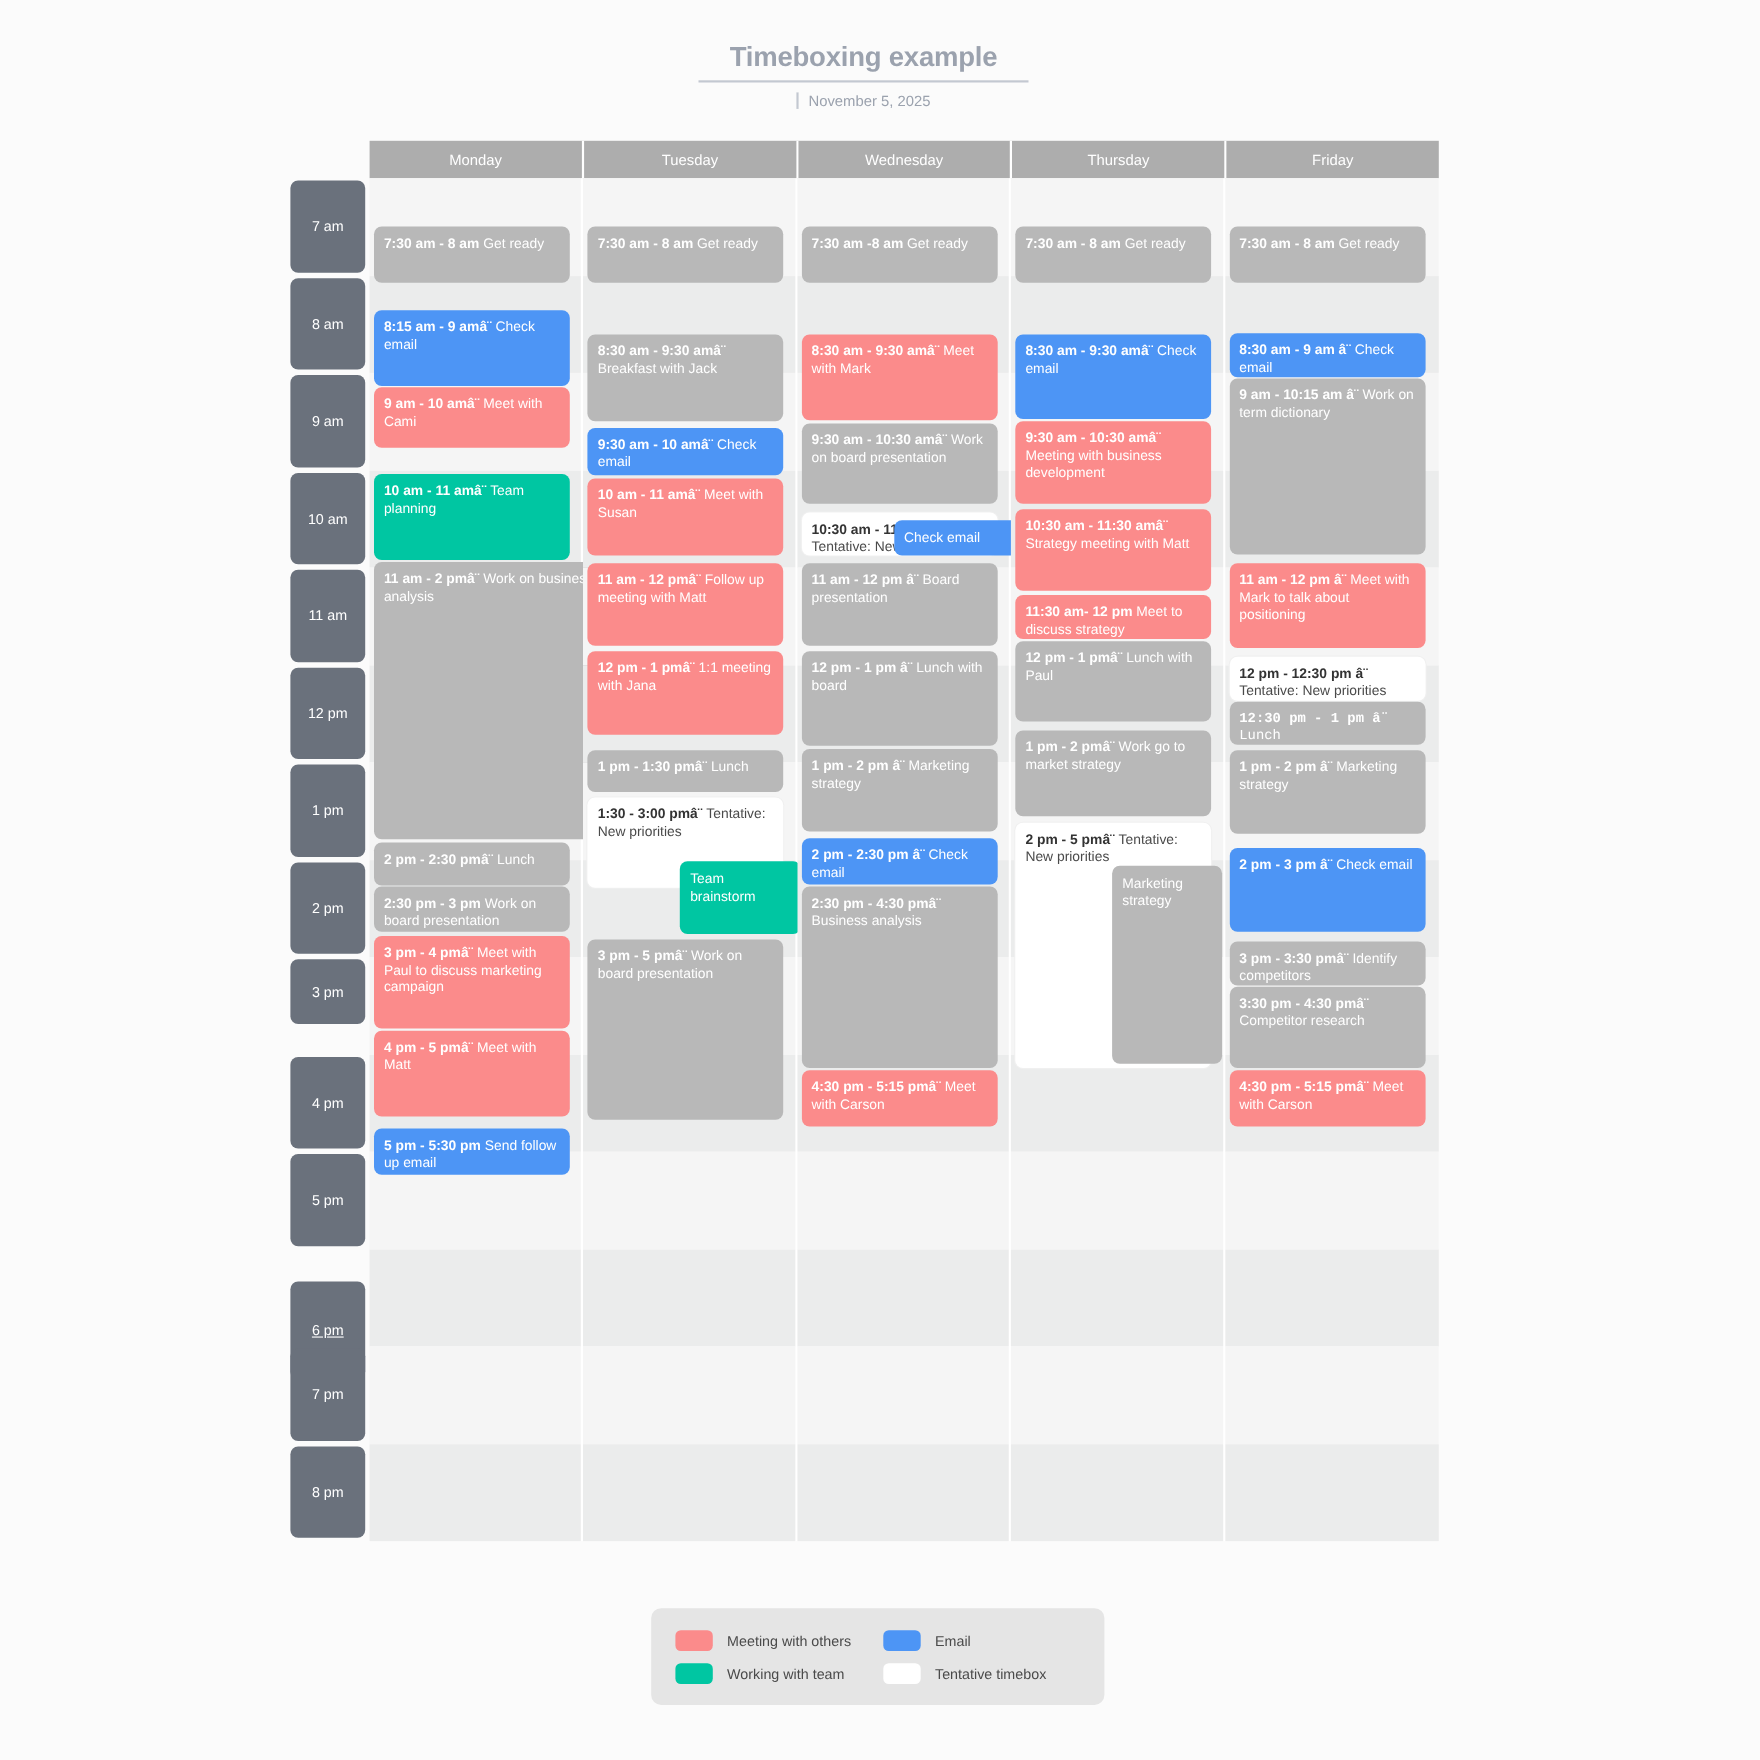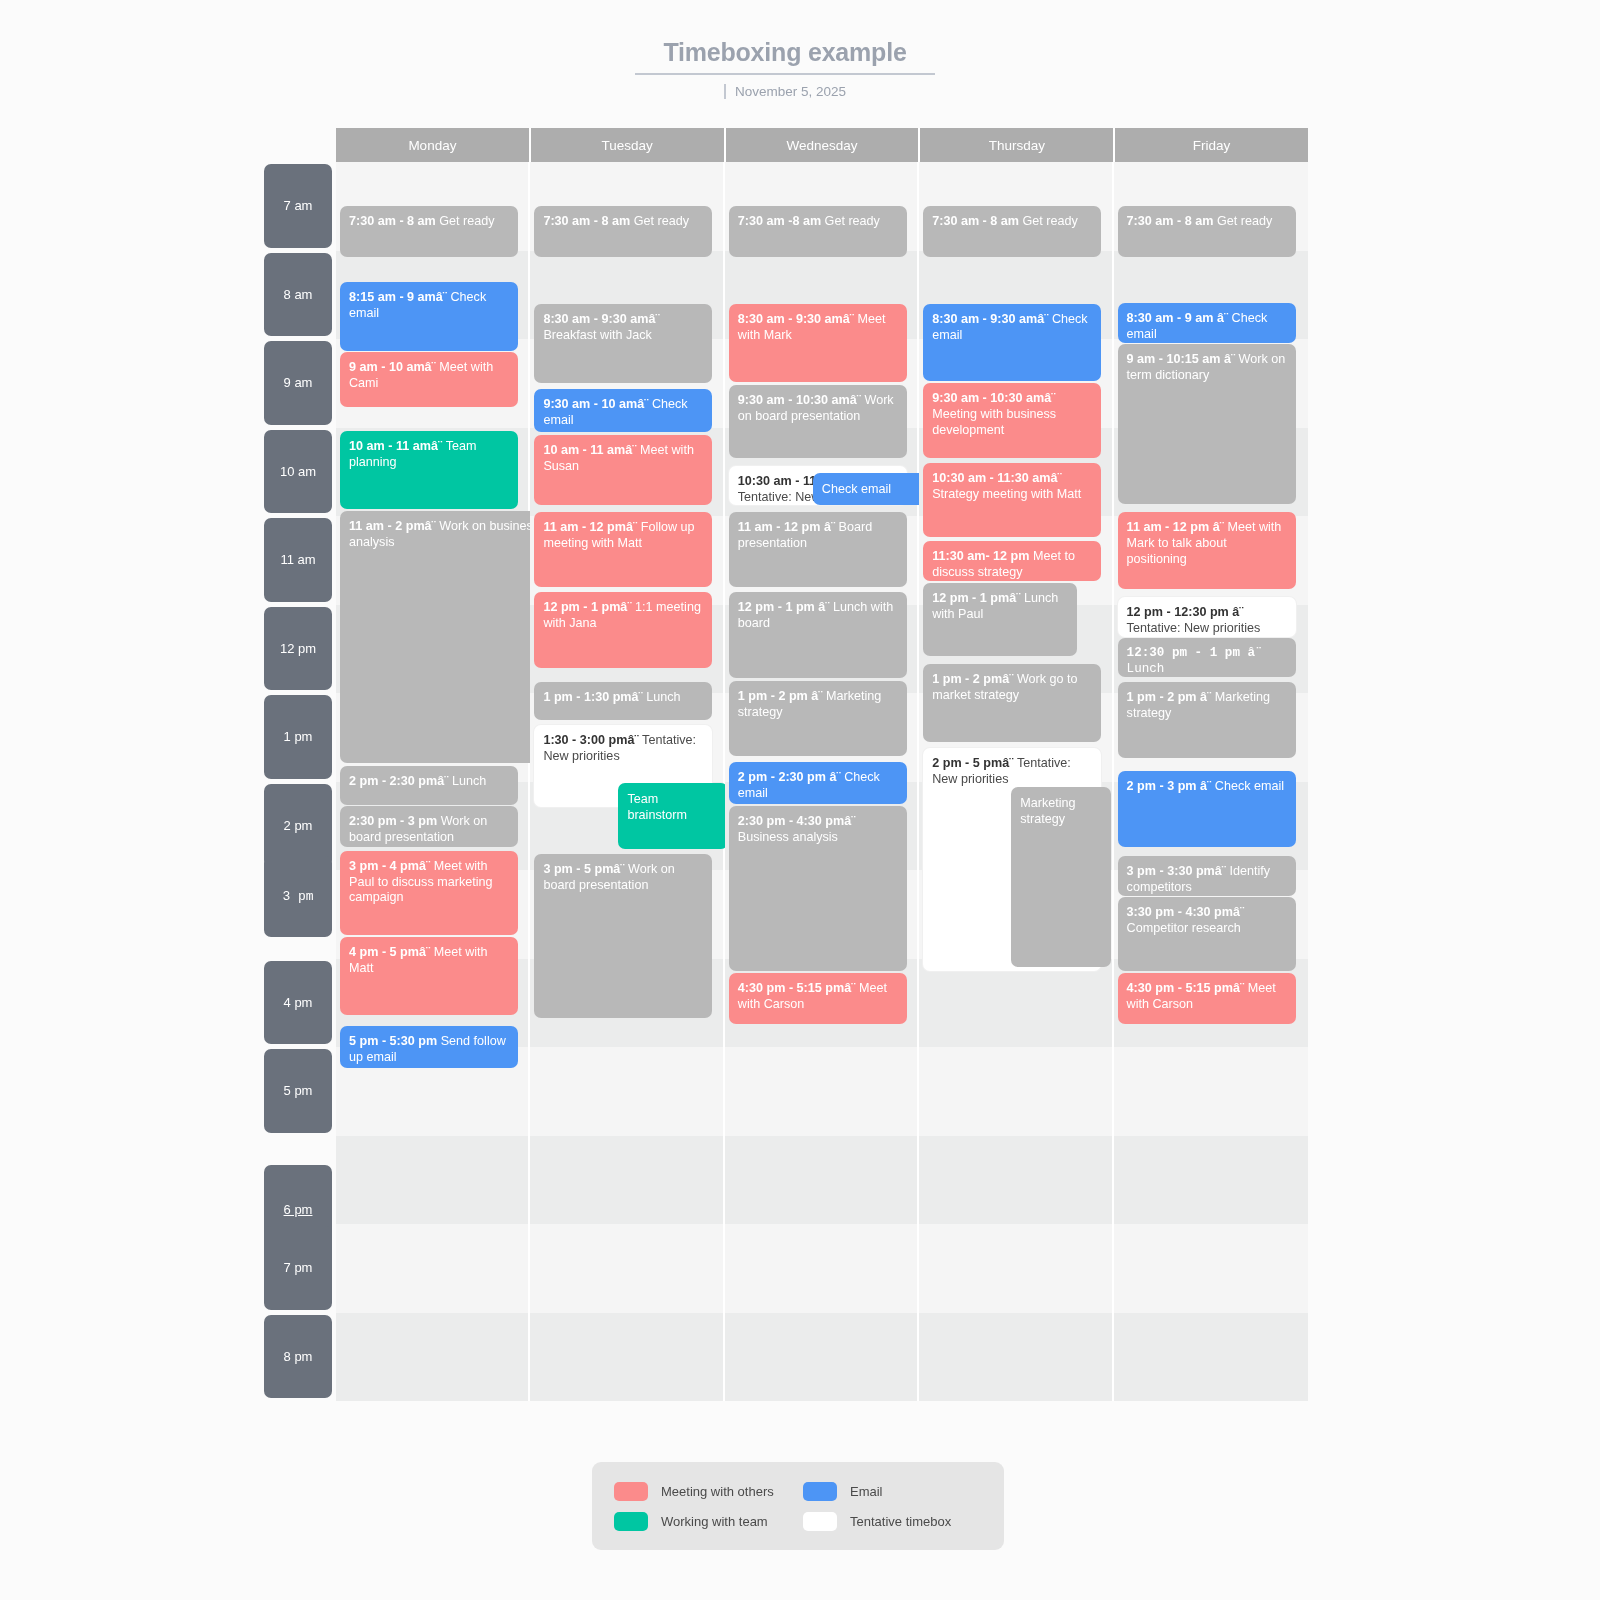--- a/index.html
+++ b/index.html
@@ -229,21 +229,21 @@
     <div class="grid-body">
       <div class="time-gutter" id="time-gutter">
           <div class="time-cell" style="top: 2px; height: 83.5px;">7 am</div>
           <div class="time-cell" style="top: 90.5px; height: 83.5px;">8 am</div>
           <div class="time-cell" style="top: 179px; height: 83.5px;">9 am</div>
           <div class="time-cell" style="top: 267.5px; height: 83.5px;">10 am</div>
           <div class="time-cell" style="top: 356px; height: 83.5px;">11 am</div>
           <div class="time-cell" style="top: 444.5px; height: 83.5px;">12 pm</div>
           <div class="time-cell" style="top: 533px; height: 83.5px;">1 pm</div>
           <div class="time-cell" style="top: 621.5px; height: 83.5px;">2 pm</div>
-          <div class="time-cell" style="top: 694px; height: 81px; font-family: Liberation Mono, monospace;">3 pm</div>
+          <div class="time-cell" style="top: 710px; height: 59px;">3 pm</div>
           <div class="time-cell" style="top: 798.5px; height: 83.5px;">4 pm</div>
           <div class="time-cell" style="top: 887px; height: 83.5px;">5 pm</div>
           <div class="time-cell" style="top: 1003px; height: 89px; text-decoration: underline;">6 pm</div>
           <div class="time-cell" style="top: 1064px; height: 83.5px;">7 pm</div>
           <div class="time-cell" style="top: 1152.5px; height: 83.5px;">8 pm</div>
         </div>
       <div class="columns" id="day-columns">
           <div class="day-col" style="left: 0px; width: 194.4px;">
             <div class="hour-band light" style="top: 0px; height: 88.5px;"></div>
             <div class="hour-band dark" style="top: 88.5px; height: 88.5px;"></div>
@@ -340,21 +340,21 @@
             <div class="hour-band dark" style="top: 796.5px; height: 88.5px;"></div>
             <div class="hour-band light" style="top: 885px; height: 88.5px;"></div>
             <div class="hour-band dark" style="top: 973.5px; height: 88.5px;"></div>
             <div class="hour-band light" style="top: 1062px; height: 88.5px;"></div>
             <div class="hour-band dark" style="top: 1150.5px; height: 88.5px;"></div>
             <div class="event gray" style="top: 44.25px; height: 50.445px; left: 4px; width: 178px;"><span class="etime">7:30 am - 8 am </span><span class="etext">Get ready</span></div>
             <div class="event blue" style="top: 141.6px; height: 77.88px; left: 4px; width: 178px;"><span class="etime">8:30 am - 9:30 amâ¨ </span><span class="etext">Check email</span></div>
             <div class="event pink" style="top: 221.25px; height: 74.34px; left: 4px; width: 178px;"><span class="etime">9:30 am  - 10:30 amâ¨ </span><span class="etext">Meeting with business development</span></div>
             <div class="event pink" style="top: 300.9px; height: 74.34px; left: 4px; width: 178px;"><span class="etime">10:30 am - 11:30 amâ¨ </span><span class="etext">Strategy meeting with Matt</span></div>
             <div class="event pink" style="top: 378.78px; height: 39.825px; left: 4px; width: 178px;"><span class="etime">11:30 am- 12 pm </span><span class="etext">Meet to discuss strategy</span></div>
-            <div class="event gray" style="top: 421.26px; height: 72.57px; left: 4px; width: 154px;"><span class="etime">12 pm - 1 pmâ¨ </span><span class="etext">Lunch with Paul</span></div>
+            <div class="event gray" style="top: 421.26px; height: 72.57px; left: 4px; width: 178px;"><span class="etime">12 pm - 1 pmâ¨ </span><span class="etext">Lunch with Paul</span></div>
             <div class="event gray" style="top: 501.795px; height: 77.88px; left: 4px; width: 178px;"><span class="etime">1 pm - 2 pmâ¨ </span><span class="etext">Work go to market strategy</span></div>
             <div class="event tentative" style="top: 585.87px; height: 223.02px; left: 4px; width: 178px;"><span class="etime">2 pm  - 5 pmâ¨ </span><span class="etext">Tentative: New priorities</span></div>
             <div class="event gray chip" style="top: 624.81px; height: 180.54px; left: 92px; width: 100px;">
               <span class="etext">Marketing strategy</span>
             </div>
           </div>
           <div class="day-col" style="left: 777.6px; width: 194.4px;">
             <div class="hour-band light" style="top: 0px; height: 88.5px;"></div>
             <div class="hour-band dark" style="top: 88.5px; height: 88.5px;"></div>
             <div class="hour-band light" style="top: 177px; height: 88.5px;"></div>

